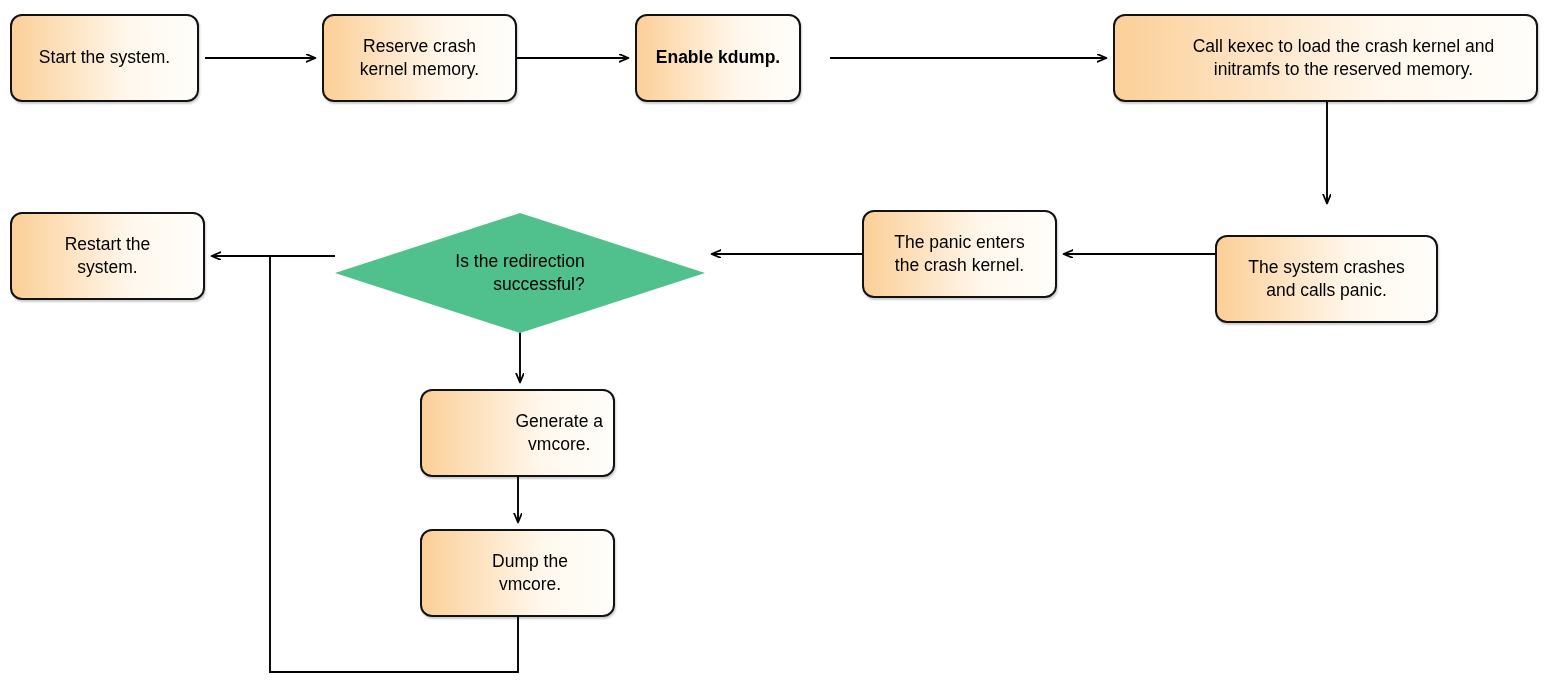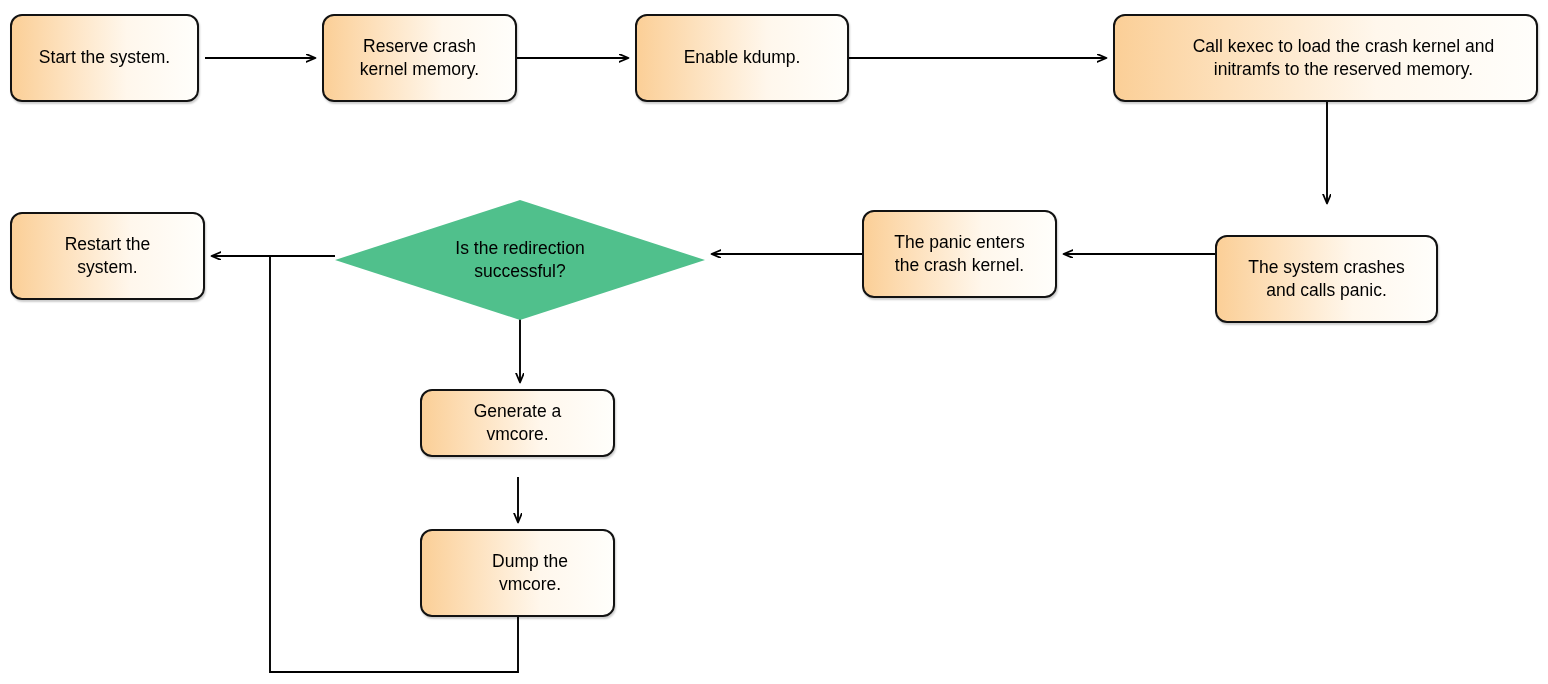--- a/index.html
+++ b/index.html
@@ -85,30 +85,30 @@
         <polyline points="520,316 520,382" fill="none" stroke="#000000" stroke-width="1.9" marker-end="url(#arrowhead)"></polyline>
         <polyline points="518,477 518,522" fill="none" stroke="#000000" stroke-width="1.9" marker-end="url(#arrowhead)"></polyline>
         <polyline points="518,617 518,672 270,672 270,256" fill="none" stroke="#000000" stroke-width="1.9"></polyline>
       </g>
   </svg>
 
   <div id="node-layer">
       <div class="node process" style="left: 10px; top: 14px; width: 189px; height: 88px;"><div class="label">Start the system.</div></div>
       <div class="node process" style="left: 322px; top: 14px; width: 195px; height: 88px;"><div class="label">Reserve crash
 kernel memory.</div></div>
-      <div class="node process" style="left: 635px; top: 14px; width: 214px; height: 88px;"><div class="label">Enable kdump.</div></div>
+      <div class="node process" style="left: 635px; top: 14px; width: 166px; height: 88px; font-weight: bold;"><div class="label">Enable kdump.</div></div>
       <div class="node process" style="left: 1113px; top: 14px; width: 425px; height: 88px; padding-left: 36px;"><div class="label">Call kexec to load the crash kernel and
 initramfs to the reserved memory.</div></div>
       <div class="node process" style="left: 1215px; top: 210px; width: 223px; height: 88px; margin-top: 25px;"><div class="label">The system crashes
 and calls panic.</div></div>
       <div class="node process" style="left: 862px; top: 210px; width: 195px; height: 88px;"><div class="label">The panic enters
 the crash kernel.</div></div>
-      <div class="node decision" style="left: 335px; top: 200px; width: 370px; height: 120px;"><div class="diamond-fill" style="background: rgb(80, 192, 140);"></div><div class="label">Is the redirection
+      <div class="node decision" style="left: 335px; top: 213px; width: 370px; height: 120px; text-align: right;"><div class="diamond-fill" style="background: rgb(80, 192, 140);"></div><div class="label">Is the redirection
 successful?</div></div>
       <div class="node process" style="left: 10px; top: 212px; width: 195px; height: 88px;"><div class="label">Restart the
 system.</div></div>
-      <div class="node process" style="left: 420px; top: 389px; width: 195px; height: 68px;"><div class="label">Generate a
+      <div class="node process" style="left: 420px; top: 389px; width: 195px; height: 88px; justify-content: flex-end;"><div class="label">Generate a
 vmcore.</div></div>
       <div class="node process" style="left: 420px; top: 529px; width: 195px; height: 88px; padding-left: 25px;"><div class="label">Dump the
 vmcore.</div></div>
     </div>
 
 </div>
 
 </body></html>

